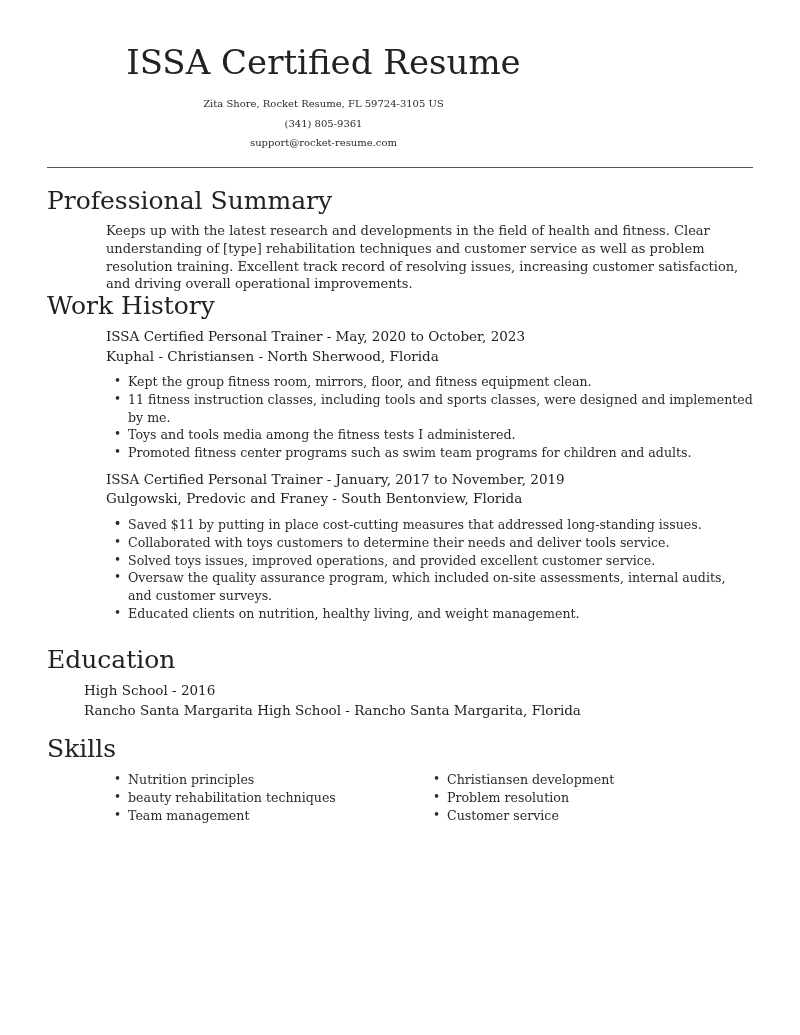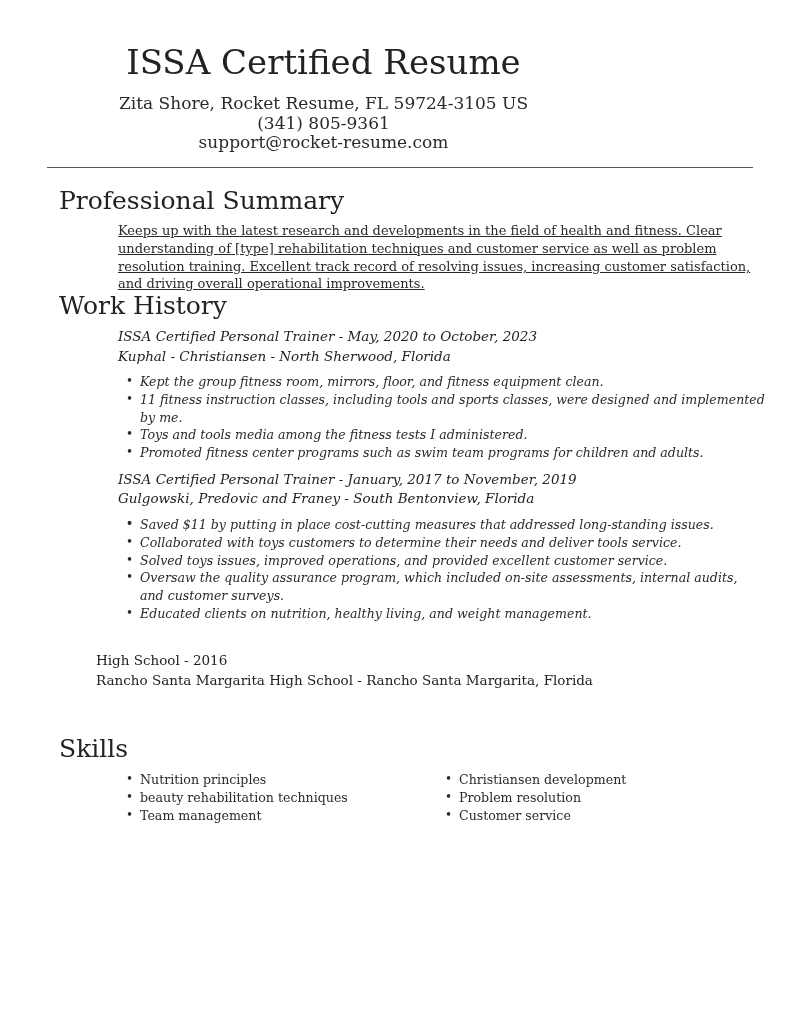--- a/index.html
+++ b/index.html
@@ -7,41 +7,41 @@
       width: 800px; height: 1035px; overflow: hidden;
       font-family: "DejaVu Serif", "Liberation Serif", serif;
       color: #222222;
     }
     .page { position: relative; width: 647px; height: 1035px; }
     .header { text-align: center; padding-top: 40px; }
     .title {
       font-size: 34px; font-weight: normal; margin: 0;
       line-height: 44px; color: #222222; letter-spacing: 0px;
     }
-    .contact { margin-top: 10px; font-size: 17px; line-height: 19.5px; color: #2a2a2a; }
+    .contact { margin-top: 10px; font-size: 10px; line-height: 19.5px; color: #2a2a2a; }
     .contact div { white-space: nowrap; }
     .divider {
       position: absolute; left: 47px; top: 167px; width: 706px;
       height: 0; border-top: 1.5px solid #555555;
     }
-    .section { position: absolute; left: 59px; width: 706px; }
+    .section { position: absolute; left: 47px; width: 706px; }
     .section-title {
       font-size: 25px; font-weight: normal; margin: 0; line-height: 30px; color: #222;
     }
     .body-block { margin-left: 59px; font-size: 13px; line-height: 17.8px; color: #2a2a2a; }
-    .para { margin: 6px 0 12px 0; text-decoration: underline; }
+    .para { margin: 6px 0 12px 0; }
     .job-title, .job-company { font-size: 13.5px; line-height: 19.5px; color: #222; }
     ul.bullets { list-style: none; margin: 7px 0 0 0; padding: 0; }
     ul.bullets li {
       position: relative; padding-left: 22px; font-size: 12.6px; line-height: 17.8px; color: #2a2a2a;
     }
     ul.bullets li .dot {
       position: absolute; left: 8px; top: 0; font-size: 12px;
     }
-    .job { margin-top: 6px; font-style: italic; }
+    .job { margin-top: 6px; }
     .job + .job { margin-top: 8px; }
     .skills-grid { display: flex; margin-top: 7px; }
     .skills-col { width: 319px; }
   </style>
 </head>
 <body>
 
 <div class="page">
 
   <div class="header">
@@ -87,20 +87,21 @@
           <li><span class="dot">•</span><span>Solved toys issues, improved operations, and provided excellent customer service.</span></li>
           <li><span class="dot">•</span><span>Oversaw the quality assurance program, which included on-site assessments, internal audits, and customer surveys.</span></li>
           <li><span class="dot">•</span><span>Educated clients on nutrition, healthy living, and weight management.</span></li>
         </ul>
       </div>
 
     </div>
   </div>
 
   <div class="section" style="top:645px;">
+    <h2 class="section-title">Education</h2>
     <div class="body-block" style="margin-top:6px;margin-left:37px;">
       <div class="job-title">High School - 2016</div>
       <div class="job-company">Rancho Santa Margarita High School - Rancho Santa Margarita, Florida</div>
     </div>
   </div>
 
   <div class="section" style="top:734px;">
     <h2 class="section-title">Skills</h2>
     <div class="body-block">
       <div class="skills-grid">

